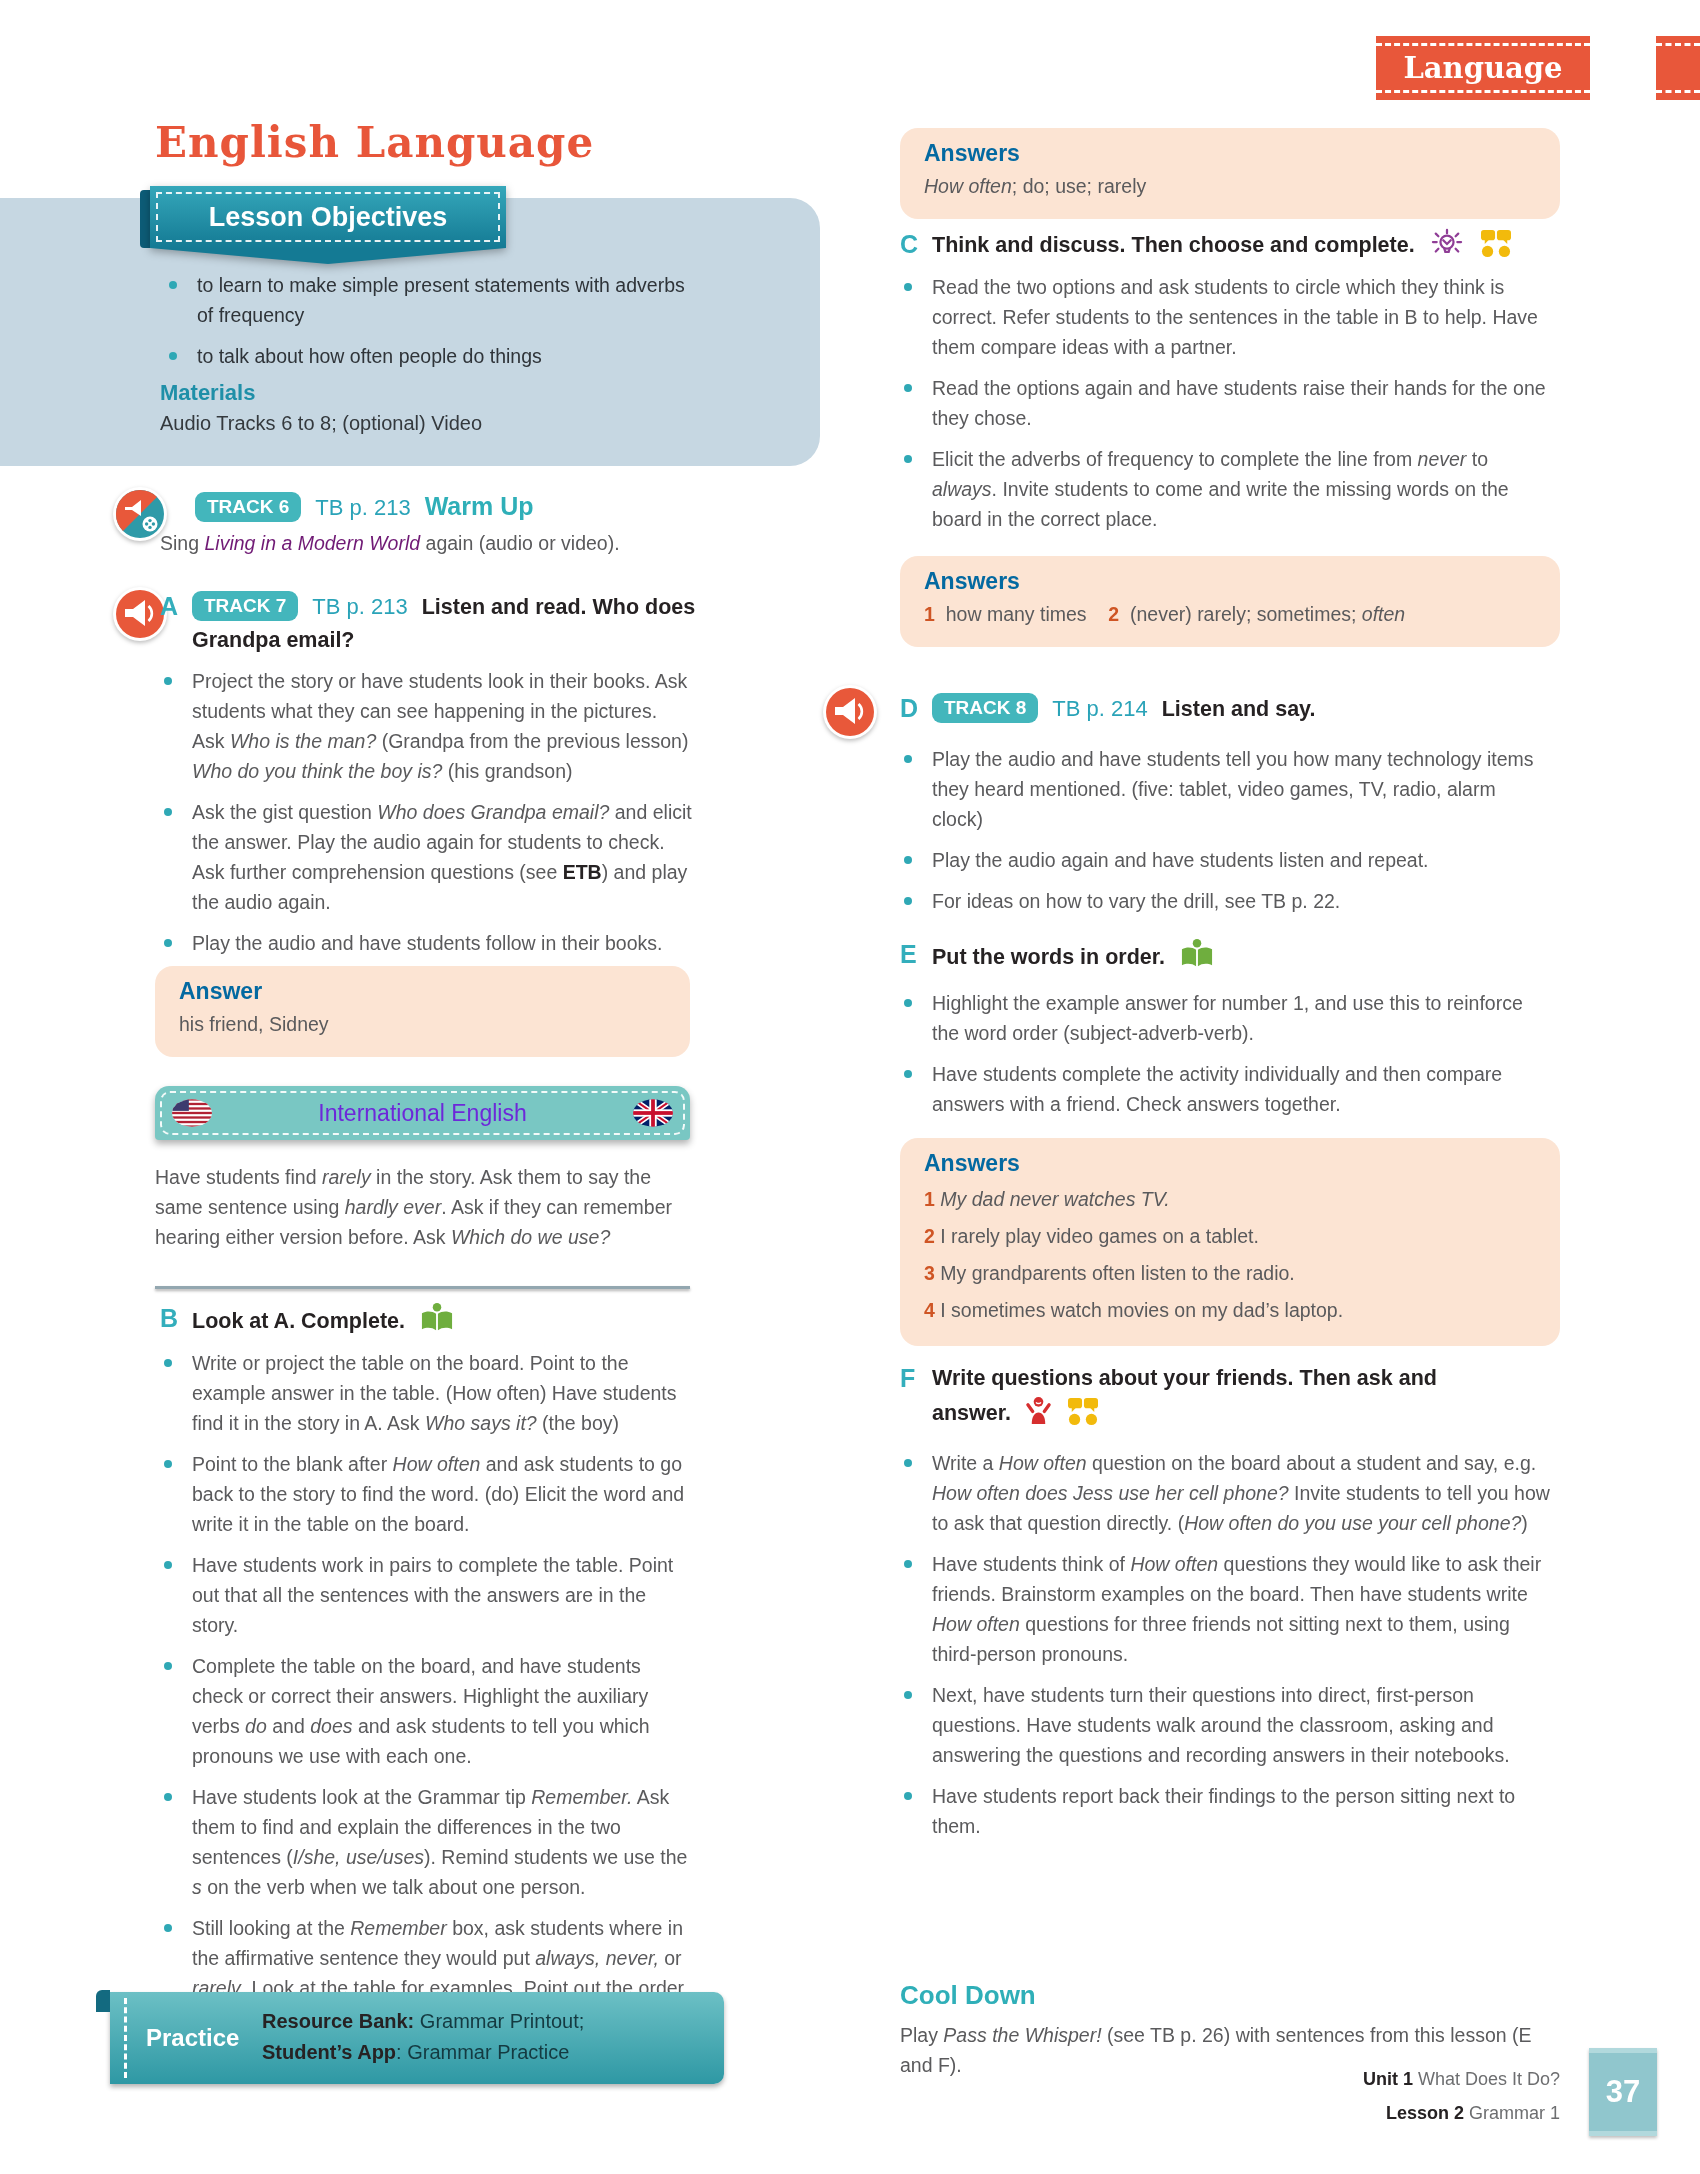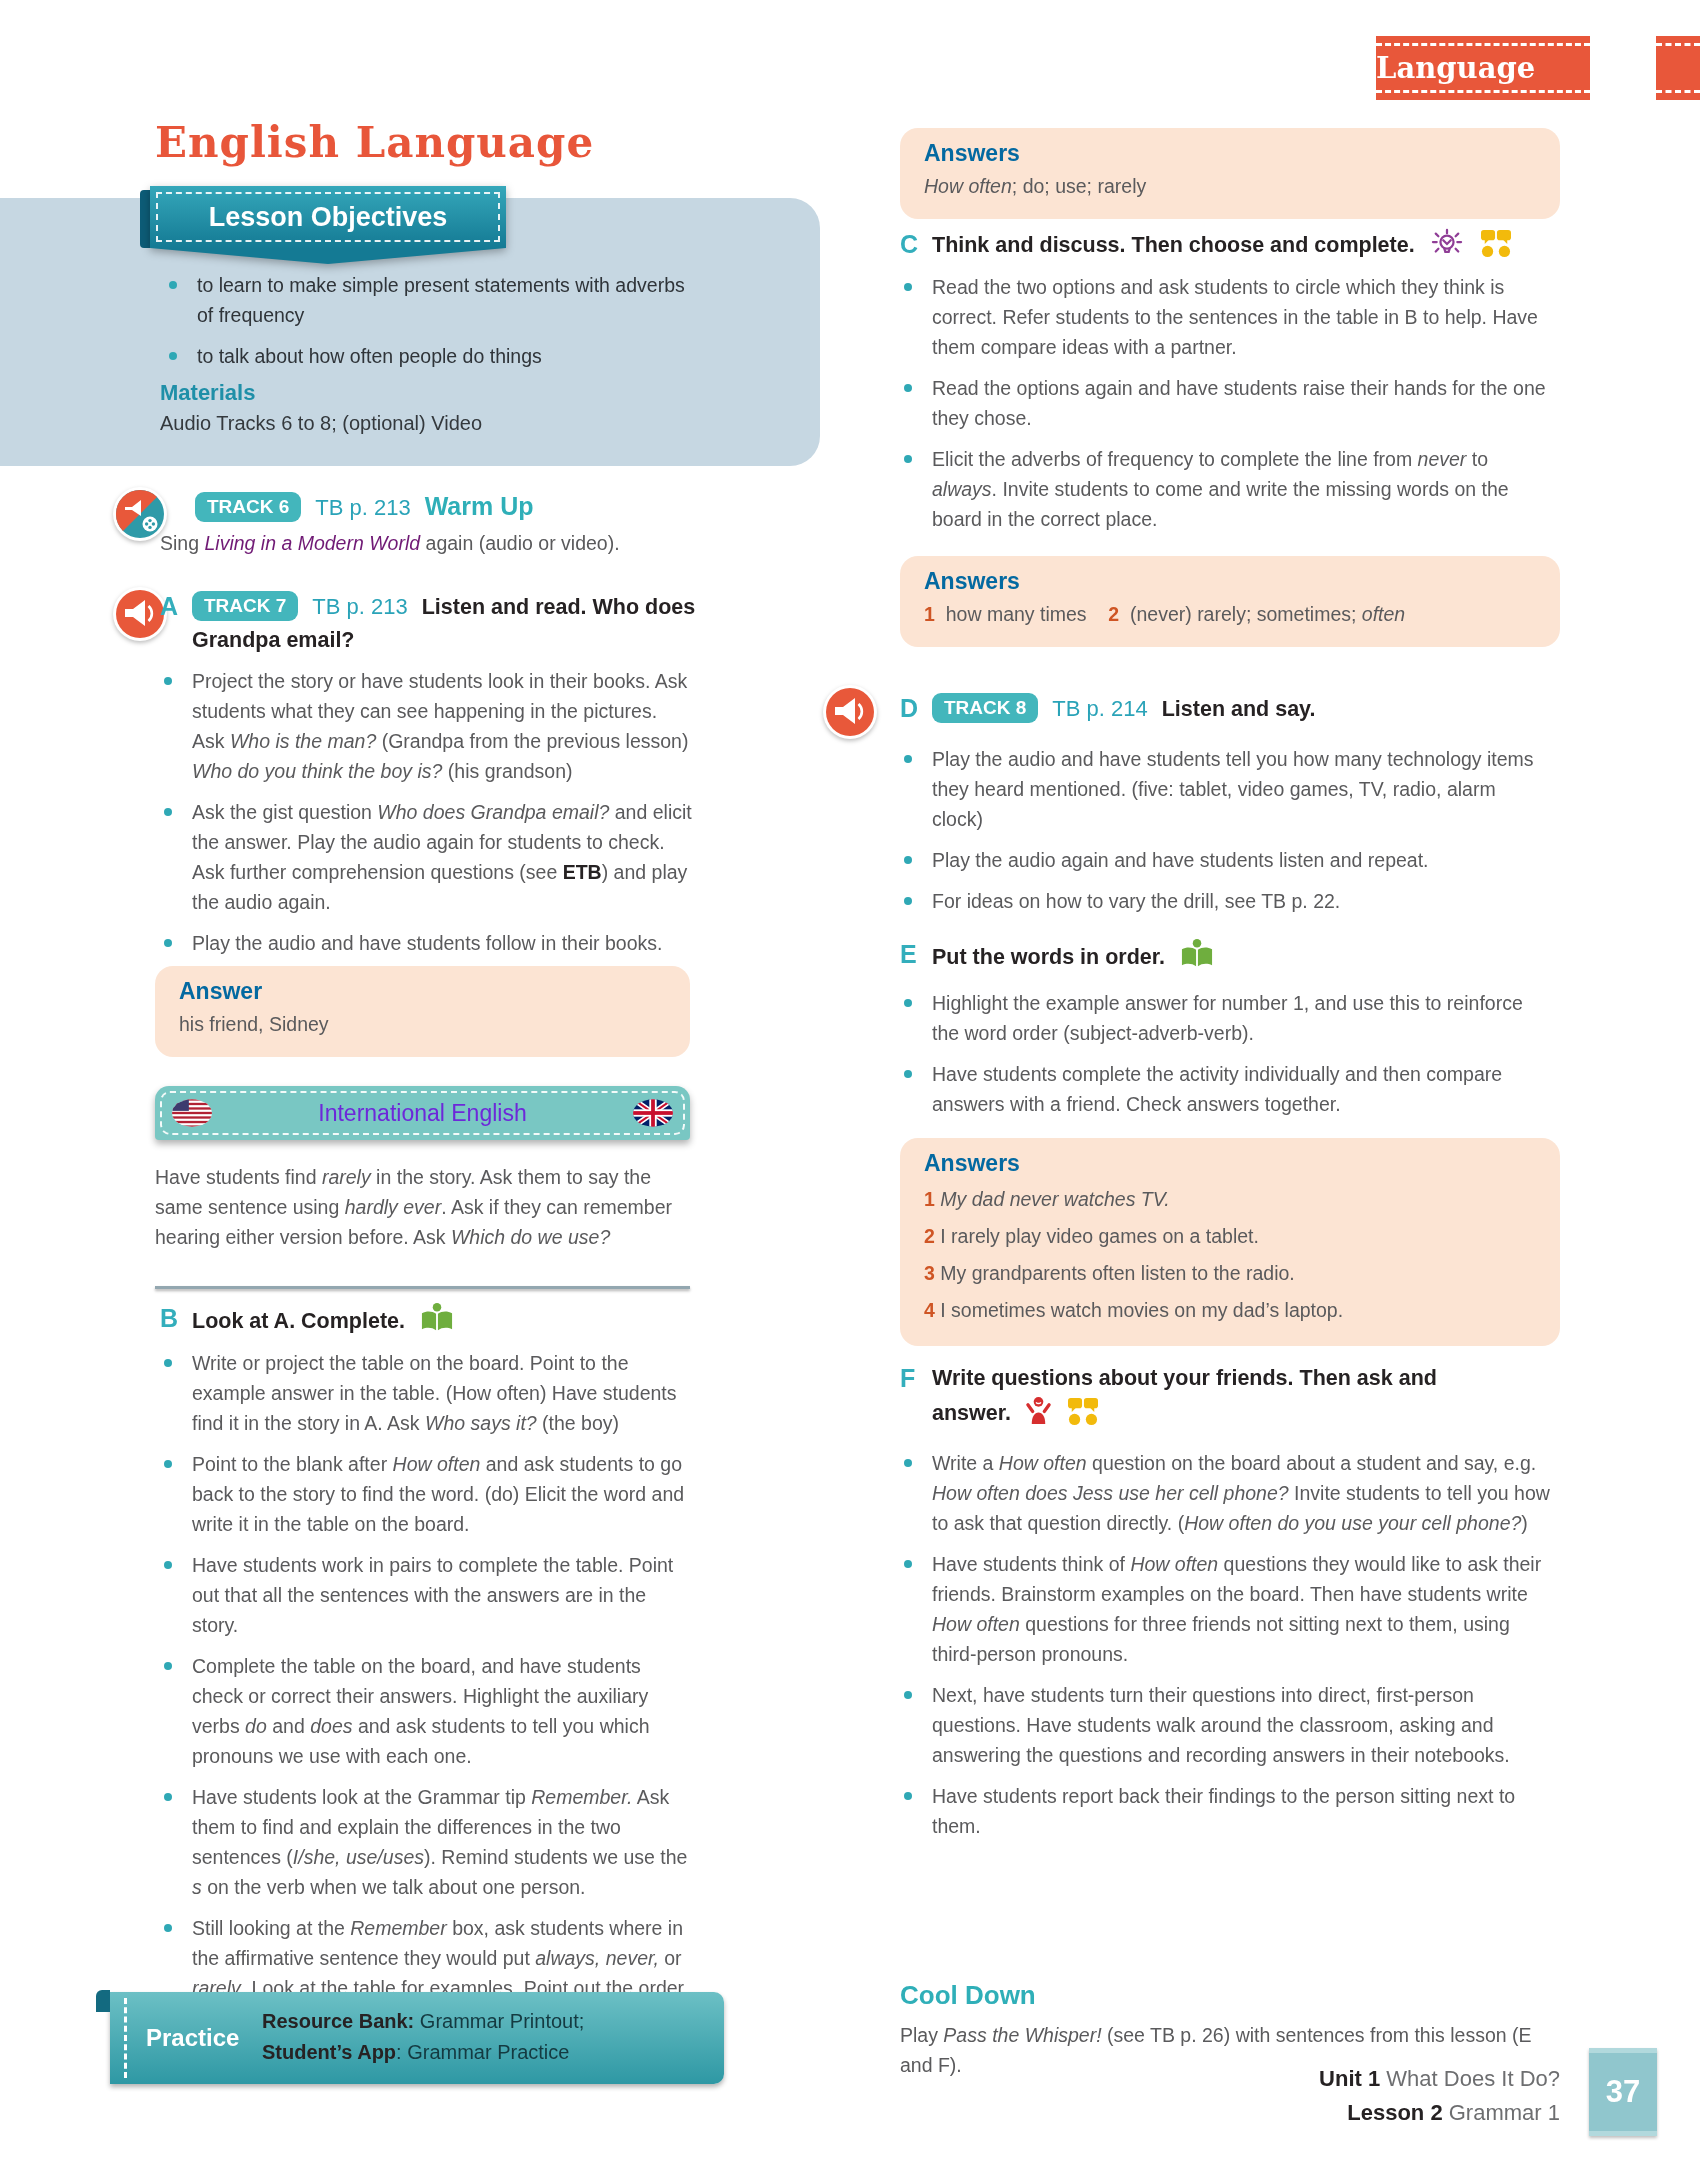--- a/index.html
+++ b/index.html
@@ -8,21 +8,21 @@
   
   .body-text{font-size:19.5px;line-height:30px;color:#5a5a5c;}
   .seg-i{font-style:italic;}
   .seg-b{font-weight:bold;color:#262223;}
   .seg-bi{font-weight:normal;font-style:italic;color:#701a75;margin-top:16px;}
   .seg-n{font-weight:bold;color:#cf5524;font-style:normal;}
   
   .lang-tab{position:absolute;left:1376px;top:36px;width:214px;height:64px;background:#e8573a;}
   .lang-tab .inner{position:absolute;left:0;right:0;top:7px;bottom:7px;
       border-top:3px dashed #fff;border-bottom:3px dashed #fff;
-      display:flex;align-items:center;justify-content:flex-start;}
+      display:flex;align-items:center;justify-content:center;}
   .lang-tab .lbl{font-family:"DejaVu Serif",serif;font-weight:bold;color:#fff;font-size:29px;}
   .edge-tab{position:absolute;left:1656px;top:36px;width:44px;height:64px;background:#e8573a;}
   .edge-tab .inner{position:absolute;left:0;right:0;top:7px;bottom:7px;
       border-top:3px dashed #fff;border-bottom:3px dashed #fff;}
   
   .explore{position:absolute;left:155px;top:118px;font-family:"DejaVu Serif",serif;
       font-weight:bold;font-size:42px;color:#e8563a;letter-spacing:1px;}
   .panel{position:absolute;left:0;top:198px;width:820px;height:268px;background:#c6d7e2;
       border-radius:0 30px 30px 0;}
   .ribbon-fold{position:absolute;left:140px;top:190px;width:18px;height:58px;background:#0d5c77;border-radius:4px 0 0 4px;}
@@ -73,21 +73,21 @@
       box-shadow:0 3px 5px rgba(0,0,0,.3);padding-left:24px;}
   .practice::before{content:'';position:absolute;left:-14px;top:-2px;width:14px;height:22px;
       background:#136a80;border-radius:6px 0 0 0;}
   .practice .dashline{position:absolute;left:14px;top:6px;bottom:6px;border-left:3px dashed #fff;}
   .practice .plabel{position:absolute;left:36px;top:0;bottom:0;display:flex;align-items:center;
       color:#fff;font-weight:bold;font-size:24px;}
   .practice .plines{position:absolute;left:152px;top:14px;font-size:20px;line-height:31px;color:#143a41;}
   
   .cool-title{position:absolute;left:900px;top:1980px;color:#2fafb8;font-weight:bold;font-size:26px;}
   .footer-lines{position:absolute;left:1160px;top:2062px;width:400px;text-align:right;
-      font-size:22px;line-height:34px;color:#6d6e70;}
+      font-size:18px;line-height:34px;color:#6d6e70;}
   .footer-lines .b{font-weight:bold;color:#262223;}
   .page-tab{position:absolute;left:1589px;top:2048px;width:68px;height:88px;
       background:linear-gradient(180deg,#b2d9dd 0 6%,#90c6cd 6% 94%,#b2d9dd 94%);
       display:flex;align-items:center;justify-content:center;
       color:#fff;font-weight:bold;font-size:31px;box-shadow:0 2px 3px rgba(0,0,0,.25);}
 </style>
 </head>
 <body>
 
 <div id="page">

